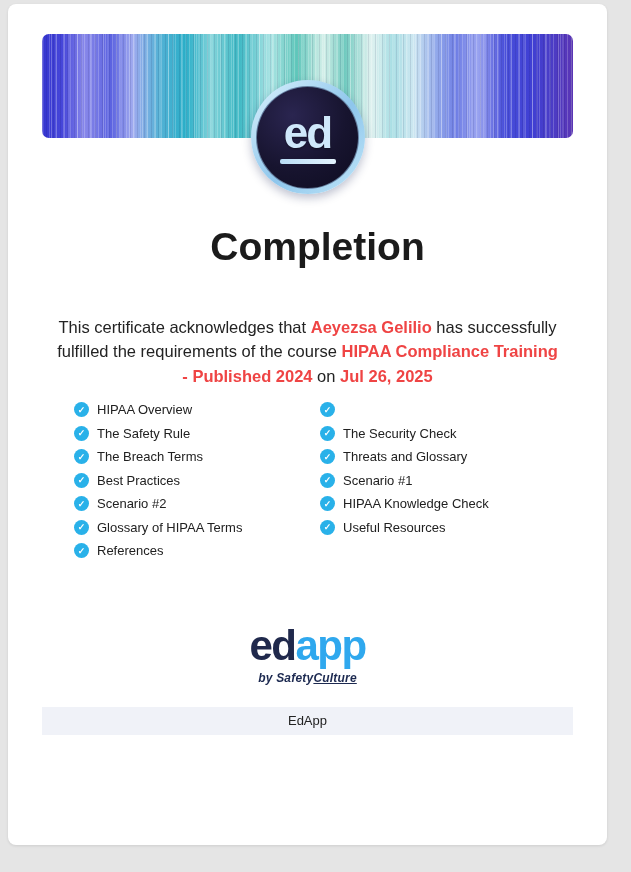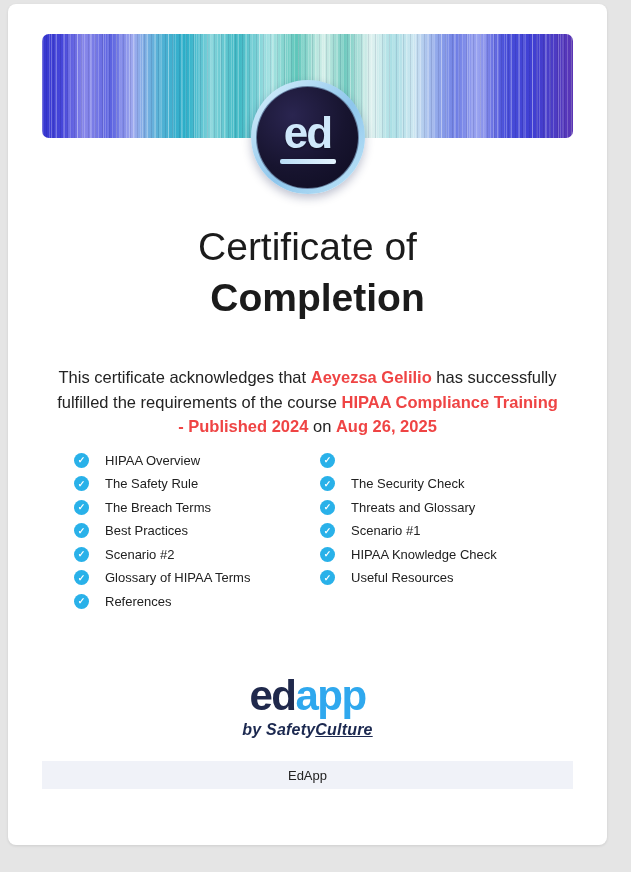--- a/index.html
+++ b/index.html
@@ -109,39 +109,39 @@
     background: #29b1e9;
     color: #ffffff;
     font-size: 9px;
     font-weight: 700;
     display: flex;
     align-items: center;
     justify-content: center;
     flex: 0 0 15px;
   }
   .module-label {
-    margin-left: 16px;
+    margin-left: 8px;
     font-size: 13px;
     color: #212121;
     line-height: 15px;
     white-space: nowrap;
   }
   
   .brand { margin-top: 56px; text-align: center; }
   .wordmark {
     font-size: 42px;
     font-weight: 800;
     letter-spacing: -1.5px;
     line-height: 46px;
   }
   .wordmark .wm-ed { color: #20294c; }
   .wordmark .wm-app { color: #2fa8ee; text-align: right; }
   .tagline {
     margin-top: 2px;
-    font-size: 16px;
+    font-size: 12px;
     font-style: italic;
     font-weight: 700;
     color: #1c2950;
     letter-spacing: 0.2px;
   }
   .tagline .tl-culture { text-decoration: underline; }
   
   .footer-bar {
     width: 531px;
     height: 28px;
@@ -163,25 +163,24 @@
   <div class="banner">
     <div class="ed-badge">
       <div class="ed-badge-inner">
         <span class="ed-badge-text">ed</span>
         <span class="ed-badge-underline"></span>
       </div>
     </div>
   </div>
 
   <div class="title">
-    <div class="title-line1">Certificate of</div>
     <div class="title-line2">Completion</div>
   </div>
 
-  <p class="statement" id="statement"><span>This certificate acknowledges that </span><strong>Aeyezsa Gelilio</strong><span> has successfully fulfilled the requirements of the course </span><strong>HIPAA Compliance Training - Published 2024</strong><span> on </span><strong>Aug 26, 2025</strong></p>
+  <p class="statement" id="statement"><span>This certificate acknowledges that </span><strong>Aeyezsa Gelilio</strong><span> has successfully fulfilled the requirements of the course </span><strong>HIPAA Compliance Training - Published 2024</strong><span> on </span><strong>Jul 26, 2025</strong></p>
 
   <div class="modules">
     <div id="modules-left">
         <div class="module-row">
           <span class="check" style="background: rgb(41, 177, 233);">✓</span>
           <span class="module-label">HIPAA Overview</span>
         </div>
         <div class="module-row">
           <span class="check" style="background: rgb(41, 177, 233);">✓</span>
           <span class="module-label">The Safety Rule</span>

